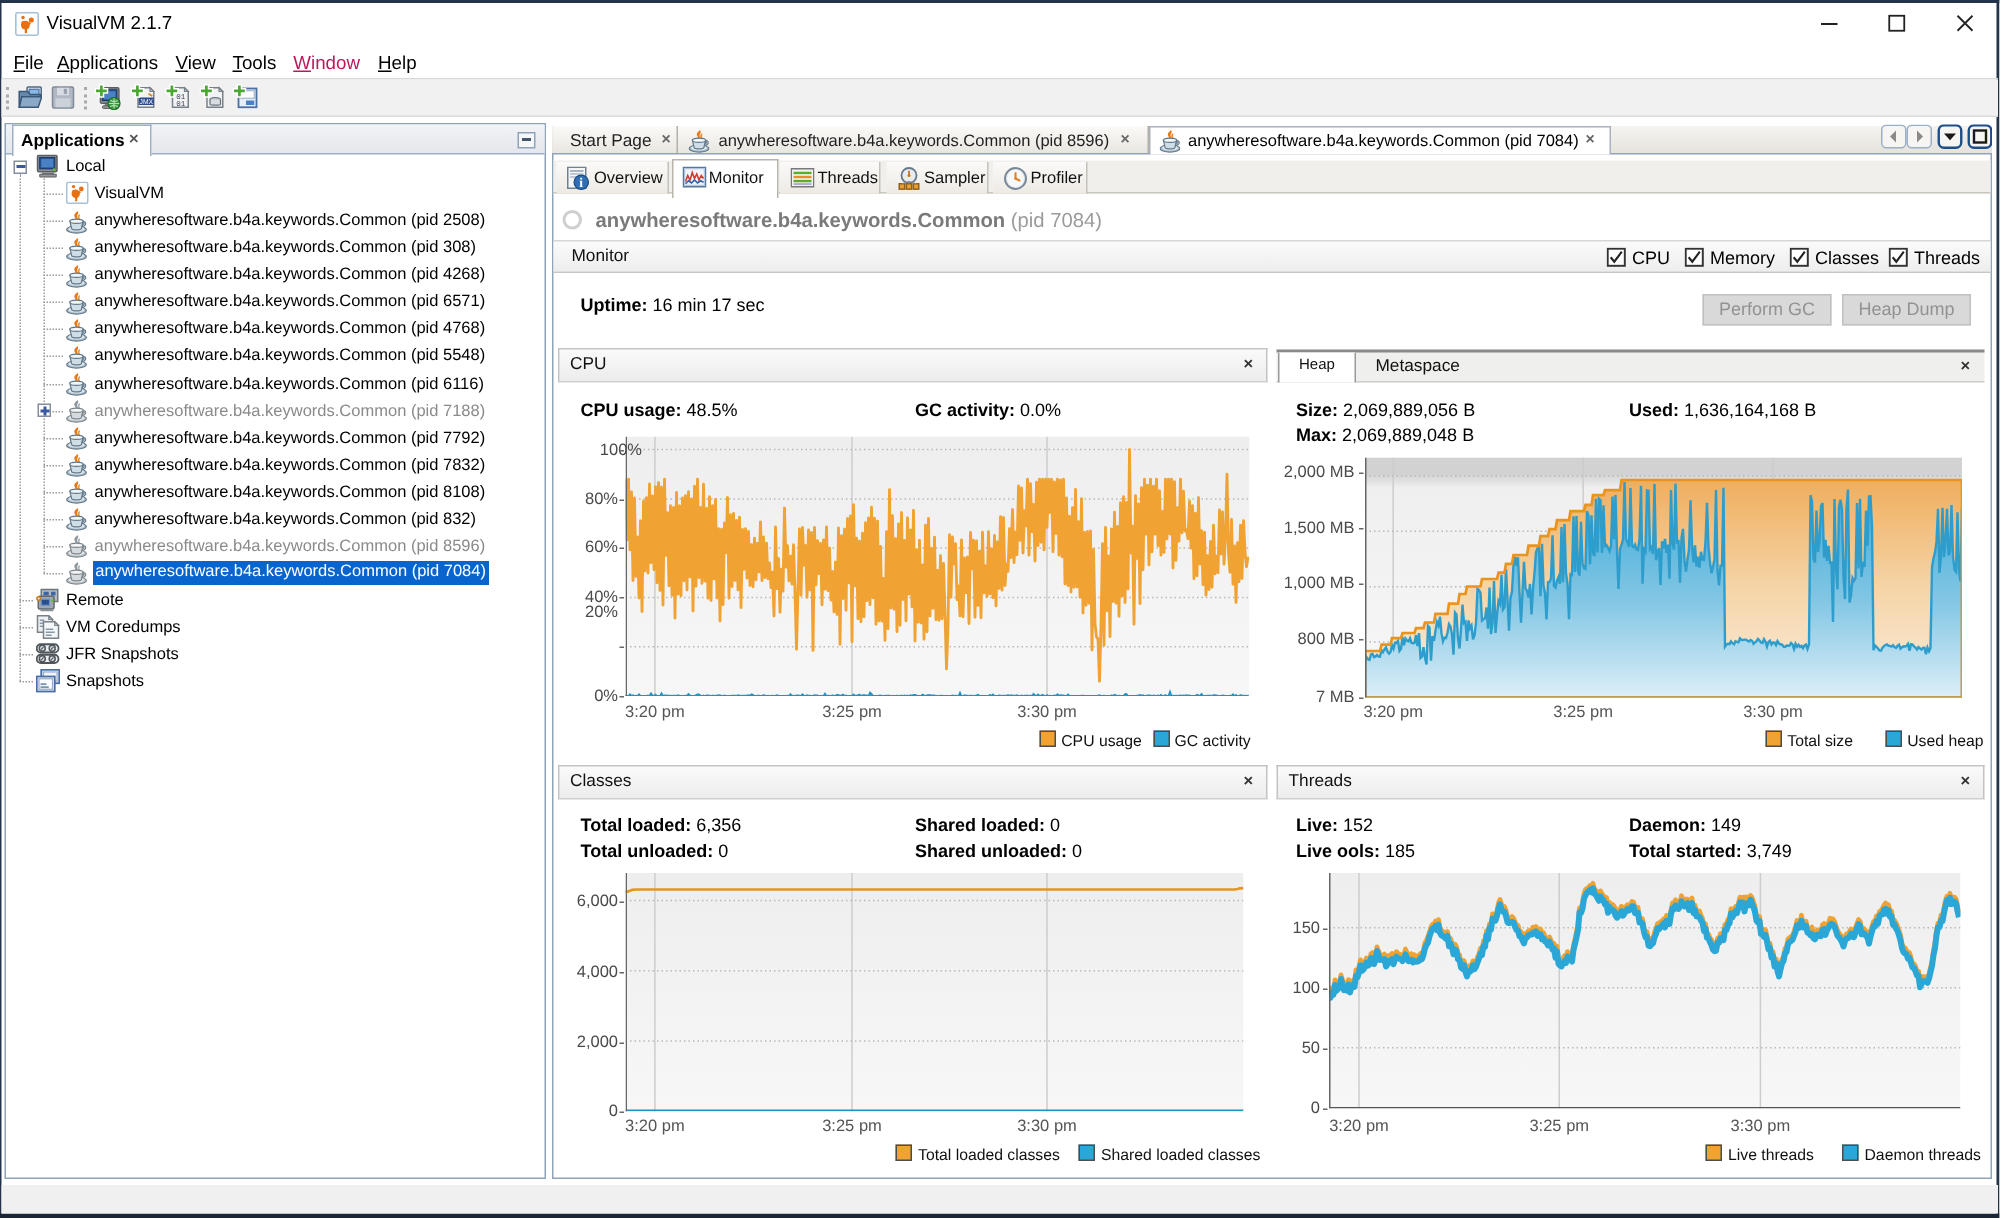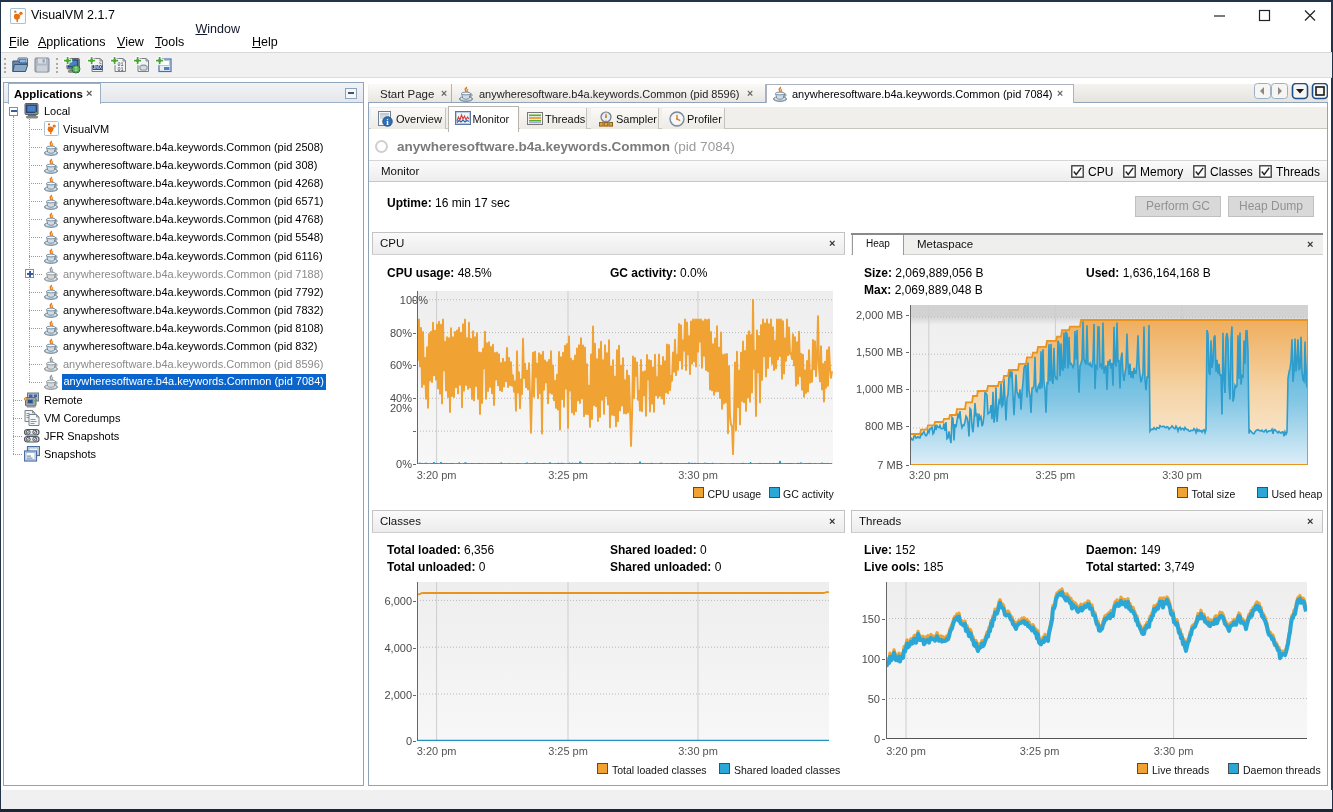--- a/index.html
+++ b/index.html
@@ -183,21 +183,21 @@
 <div class="abs" style="left:31px;top:8px;font-size:12.5px;color:#000">VisualVM 2.1.7</div>
 <svg class="abs" style="left:1206px;top:6px" width="120" height="20" viewBox="0 0 120 20">
     <line x1="8" y1="10" x2="19" y2="10" stroke="#222" stroke-width="1.2"></line>
     <rect x="53.5" y="4.5" width="10" height="10" fill="none" stroke="#222" stroke-width="1.2"></rect>
     <path d="M99 4.5 L109 14.5 M109 4.5 L99 14.5" stroke="#222" stroke-width="1.2"></path>
   </svg>
 <div class="abs" style="left:9px;top:35px;font-size:12.5px;color:#000"><span style="text-decoration:underline">F</span>ile</div>
 <div class="abs" style="left:38px;top:35px;font-size:12.5px;color:#000"><span style="text-decoration:underline">A</span>pplications</div>
 <div class="abs" style="left:117px;top:35px;font-size:12.5px;color:#000"><span style="text-decoration:underline">V</span>iew</div>
 <div class="abs" style="left:155px;top:35px;font-size:12.5px;color:#000"><span style="text-decoration:underline">T</span>ools</div>
-<div class="abs" style="left:195.5px;top:22px;font-size:12.5px;color:#0f172a"><span style="text-decoration:underline">W</span>indow</div>
+<div class="abs" style="left:195.5px;top:35px;font-size:12.5px;color:#be185d"><span style="text-decoration:underline">W</span>indow</div>
 <div class="abs" style="left:252px;top:35px;font-size:12.5px;color:#000"><span style="text-decoration:underline">H</span>elp</div>
 <div class="abs" style="left:1px;top:52px;width:1331px;height:1px;background:#d8d8d8"></div>
 <div class="abs" style="left:1px;top:53px;width:1331px;height:25px;background:#f1f1f1;border-bottom:1px solid #dcdcdc"></div>
 <div class="abs" style="left:4px;top:58px;width:2px;height:15px;border-left:2px dotted #aaa"></div>
 <div class="abs" style="left:56px;top:58px;width:2px;height:15px;border-left:2px dotted #aaa"></div>
 <svg class="ic" style="left:12px;top:57px" width="16" height="16" viewBox="0 0 16 16">
     <use href="#ic_open"></use>
   </svg>
 <svg class="ic" style="left:34px;top:57px" width="16" height="16" viewBox="0 0 16 16">
     <use href="#ic_save"></use>

